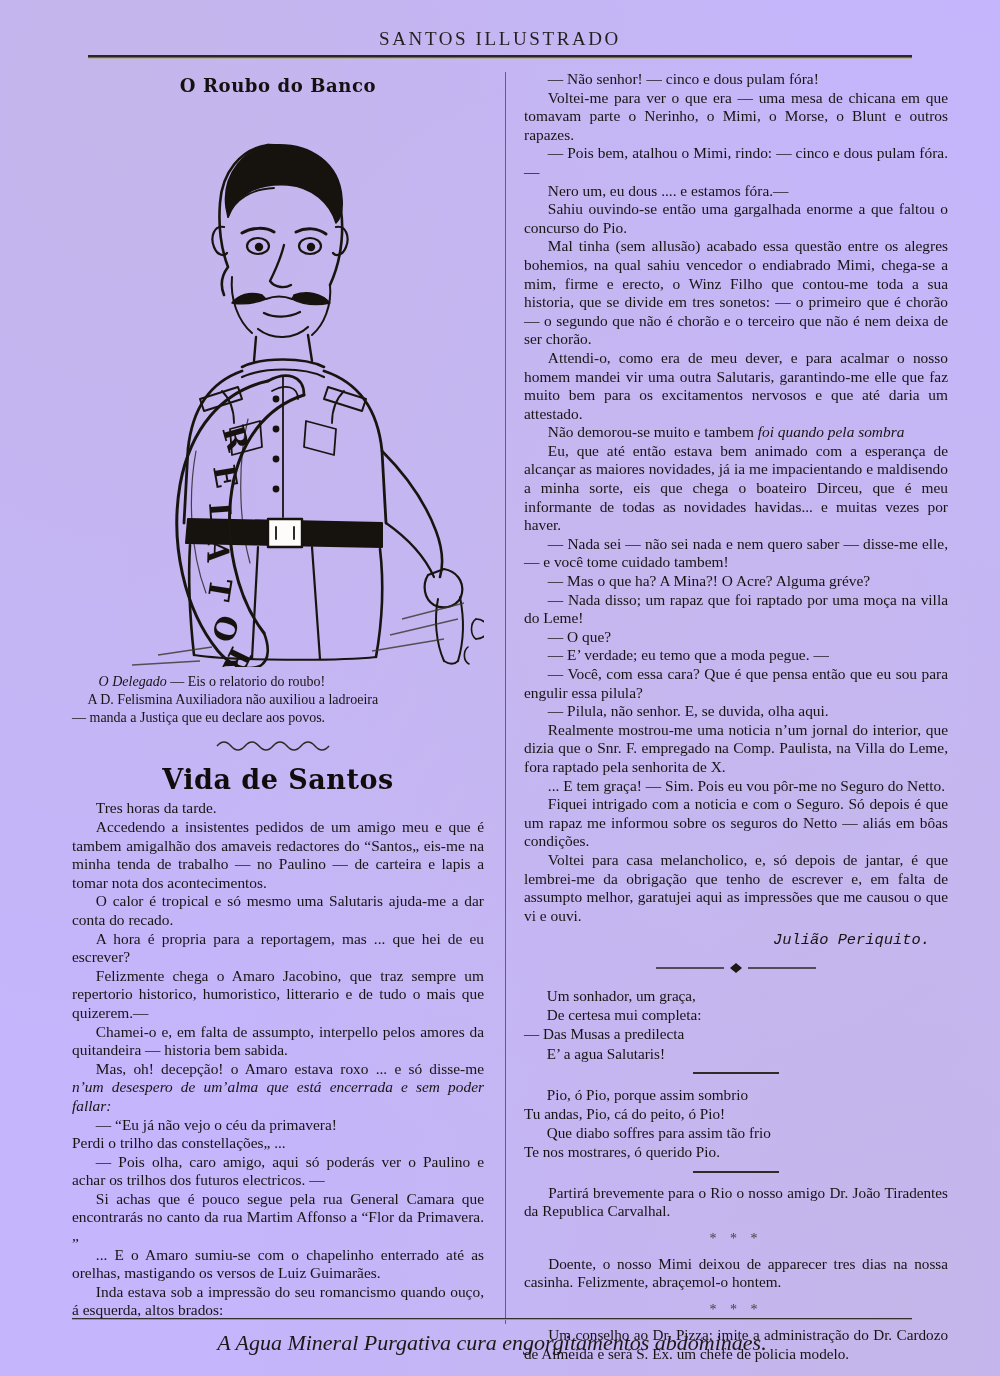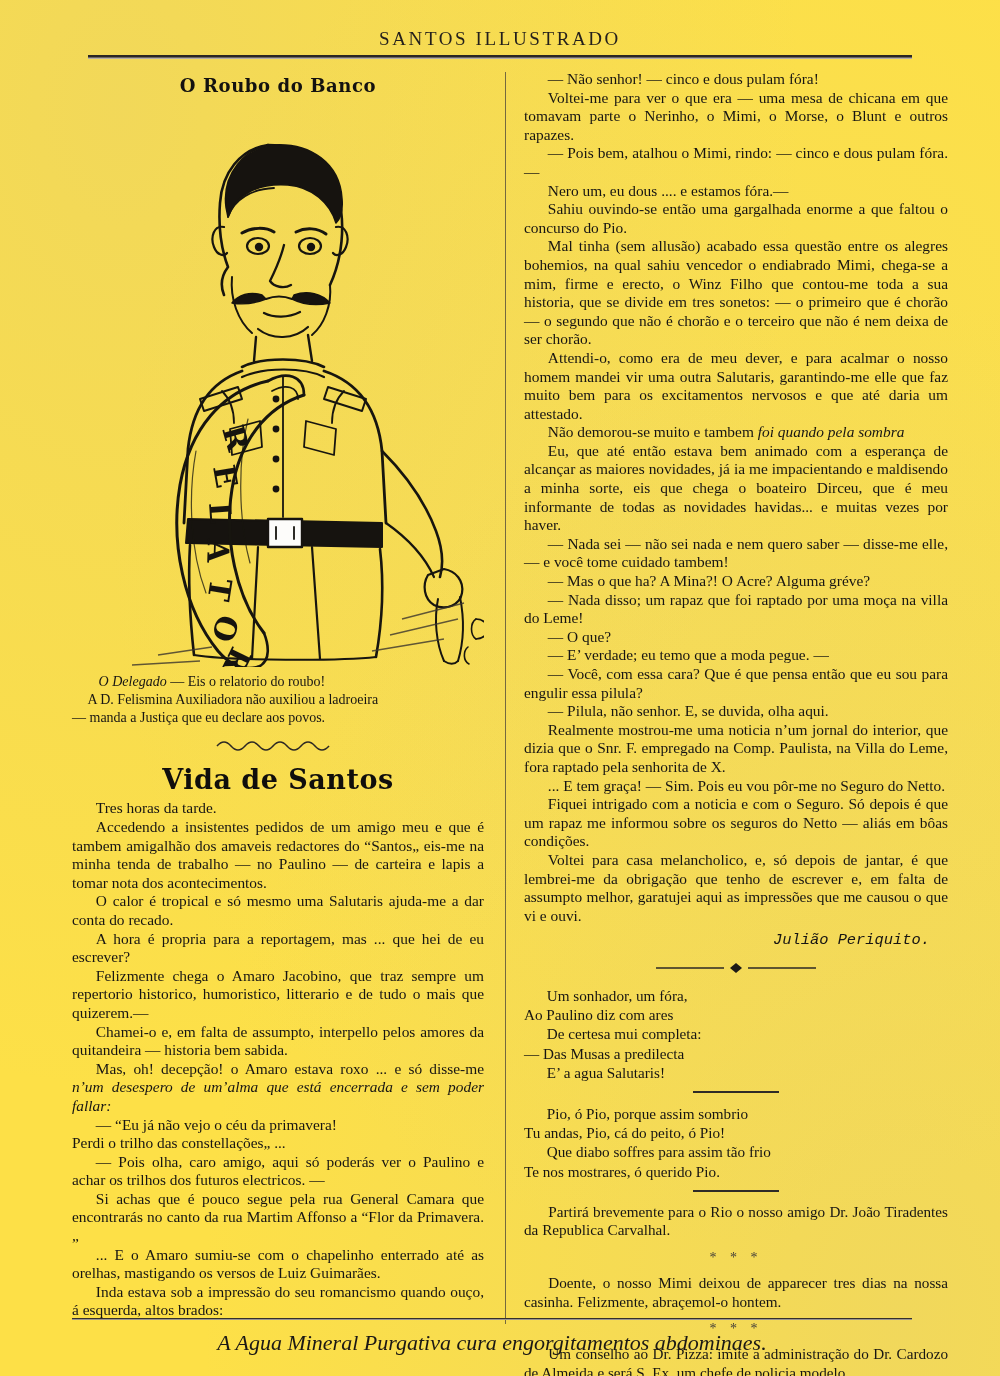--- a/index.html
+++ b/index.html
@@ -6,21 +6,21 @@
   html, body {
     margin: 0;
     padding: 0;
     background: #ffffff;
   }
   .page {
     position: relative;
     width: 1000px;
     height: 1376px;
     margin: 0 auto;
-    background: #fde047;
+    background: #c4b5fd;
     overflow: hidden;
     font-family: "Liberation Serif", "DejaVu Serif", serif;
     color: #171513;
   }
   
   .page::before {
     content: "";
     position: absolute;
     inset: 0;
     pointer-events: none;
@@ -366,22 +366,21 @@
 
     <div class="signature">Julião Periquito.</div>
 
     <svg class="diamond-rule" width="180" height="12" viewBox="0 0 180 12">
       <line x1="10" y1="6" x2="78" y2="6" stroke="#2d2924" stroke-width="1.6"></line>
       <line x1="102" y1="6" x2="170" y2="6" stroke="#2d2924" stroke-width="1.6"></line>
       <path d="M90 1 L96 6 L90 11 L84 6 Z" fill="#1d1a16"></path>
     </svg>
 
     <div class="poem">
-      <span class="ln">      Um sonhador, um fóra,</span>
-      <span class="ln">Ao Paulino diz com ares</span>
+      <span class="ln">      Um sonhador, um graça,</span>
       <span class="ln">      De certesa mui completa:</span>
       <span class="ln">— Das Musas a predilecta</span>
       <span class="ln">      E’ a agua Salutaris!</span>
     </div>
 
     <div class="short-rule"></div>
 
     <div class="poem">
       <span class="ln">      Pio, ó Pio, porque assim sombrio</span>
       <span class="ln">Tu andas, Pio, cá do peito, ó Pio!</span>

